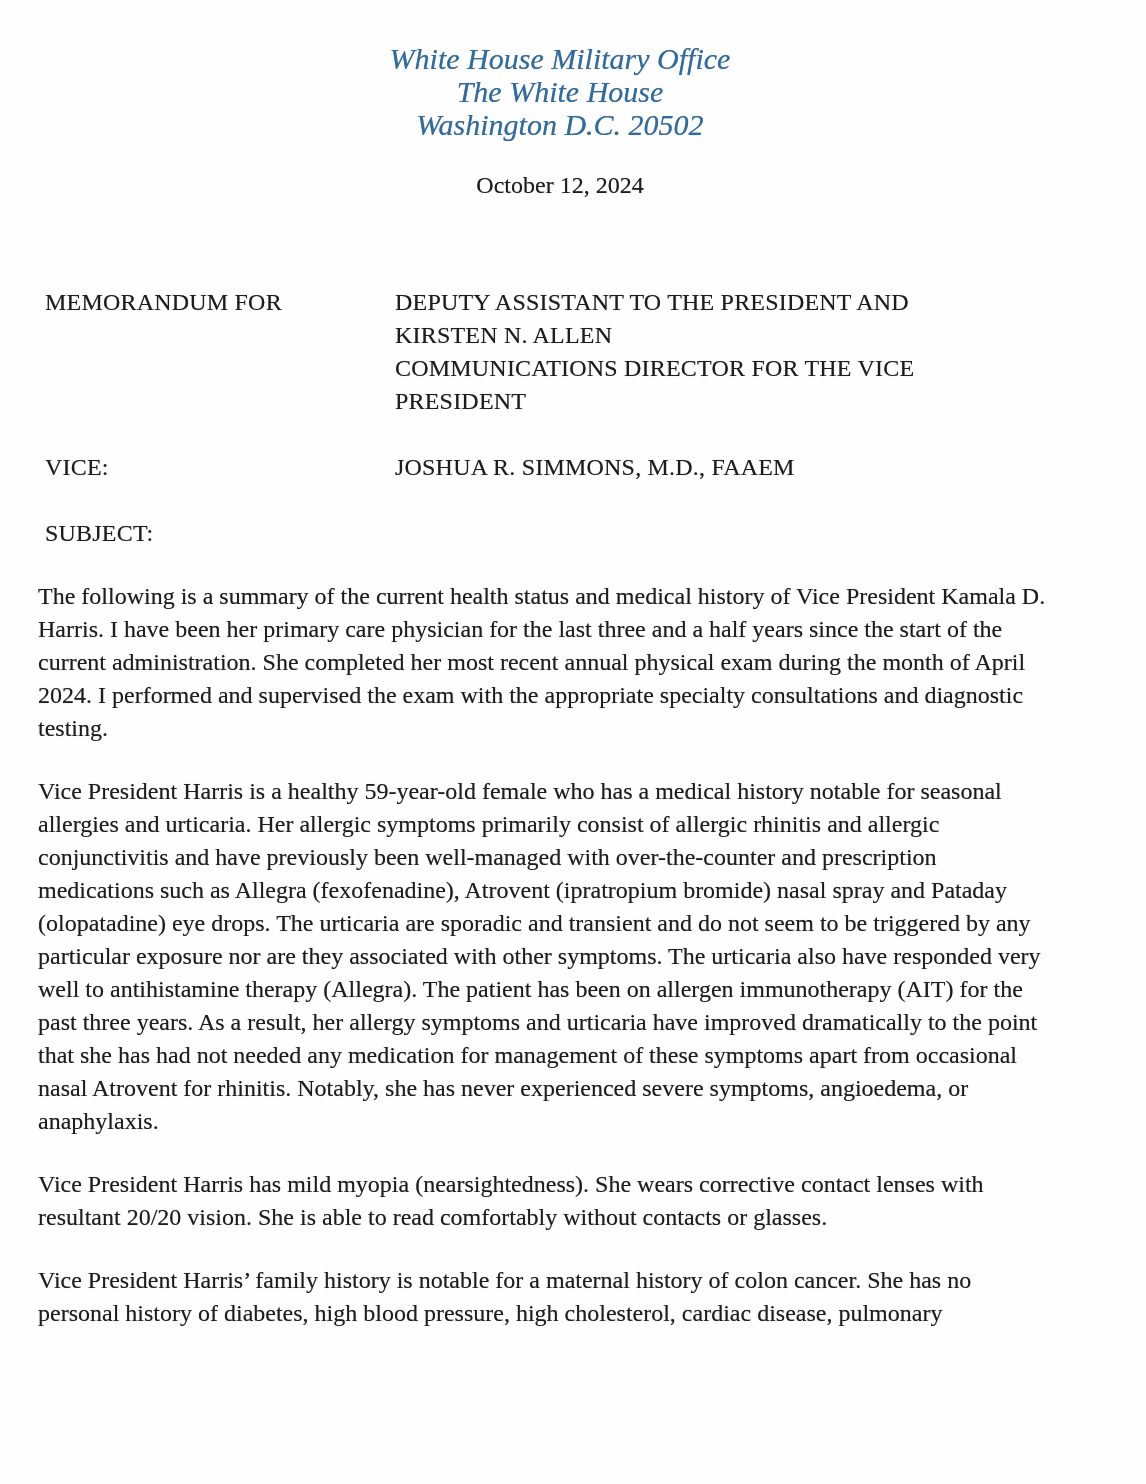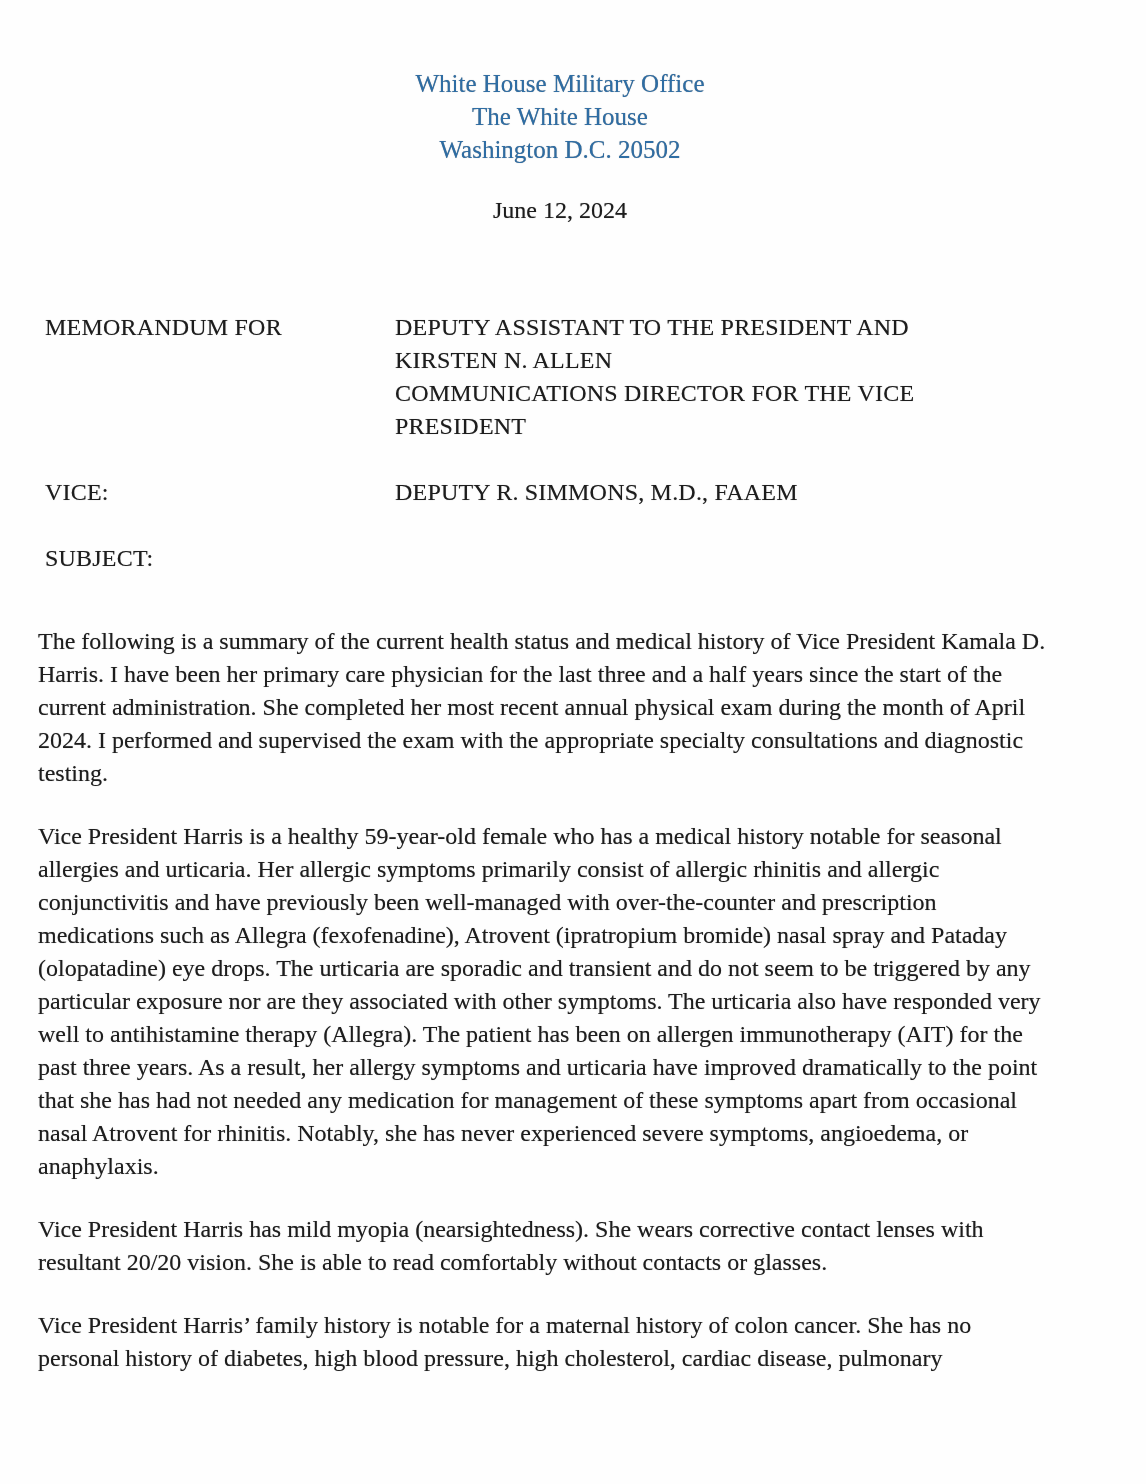--- a/index.html
+++ b/index.html
@@ -17,23 +17,24 @@
     font-family: "Liberation Serif", "DejaVu Serif", serif;
     color: #1d1d1d;
     
     text-shadow: 0 0 0.7px rgba(45,45,45,0.55);
   }
   .center-col {
     width: 1120px;
     text-align: center;
   }
   .letterhead {
-    padding-top: 67px;
-    font-size: 25px;
+    padding-top: 42px;
+    font-size: 30px;
     line-height: 33px;
+    font-style: italic;
   }
   .letterhead .lh-line {
     color: var(--letterhead-color, #2e6da4);
   }
   .date-line {
     margin-top: 28px;
     font-size: 24px;
     line-height: 33px;
   }
   .memo-grid {
@@ -45,55 +46,55 @@
     line-height: 33px;
     gap: 33px;
   }
   .memo-label {
     letter-spacing: 0.2px;
   }
   .memo-value .v-line {
     letter-spacing: 0.2px;
   }
   .body-text {
-    margin: 50px 85px 0 38px;
+    margin: 30px 85px 0 38px;
     width: 1018px;
     font-size: 24px;
     line-height: 33px;
   }
   .body-text p {
     margin: 0 0 30px 0;
   }
 </style>
 </head>
 <body>
 
 <div class="page" style="--letterhead-color: #2e6da4;">
 
   <header class="letterhead center-col">
     <div class="lh-line">White House Military Office</div>
     <div class="lh-line">The White House</div>
     <div class="lh-line">Washington D.C. 20502</div>
   </header>
 
-  <div class="date-line center-col">June 12, 2024</div>
+  <div class="date-line center-col">October 12, 2024</div>
 
   <section class="memo-grid">
 
     <div class="memo-label">MEMORANDUM FOR</div>
     <div class="memo-value">
       <div class="v-line">DEPUTY ASSISTANT TO THE PRESIDENT AND</div>
       <div class="v-line">KIRSTEN N. ALLEN</div>
       <div class="v-line">COMMUNICATIONS DIRECTOR FOR THE VICE</div>
       <div class="v-line">PRESIDENT</div>
     </div>
 
     <div class="memo-label">VICE:</div>
     <div class="memo-value">
-      <div class="v-line">DEPUTY R. SIMMONS, M.D., FAAEM</div>
+      <div class="v-line">JOSHUA R. SIMMONS, M.D., FAAEM</div>
     </div>
 
     <div class="memo-label">SUBJECT:</div>
 
   </section>
 
   <section class="body-text">
     <p>The following is a summary of the current health status and medical history of Vice President Kamala D. Harris.  I have been her primary care physician for the last three and a half years since the start of the current administration. She completed her most recent annual physical exam during the month of April 2024. I performed and supervised the exam with the appropriate specialty consultations and diagnostic testing.</p>
     <p>Vice President Harris is a healthy 59-year-old female who has a medical history notable for seasonal allergies and urticaria.  Her allergic symptoms primarily consist of allergic rhinitis and allergic conjunctivitis and have previously been well-managed with over-the-counter and prescription medications such as Allegra (fexofenadine), Atrovent (ipratropium bromide) nasal spray and Pataday (olopatadine) eye drops. The urticaria are sporadic and transient and do not seem to be triggered by any particular exposure nor are they associated with other symptoms. The urticaria also have responded very well to antihistamine therapy (Allegra). The patient has been on allergen immunotherapy (AIT) for the past three years. As a result, her allergy symptoms and urticaria have improved dramatically to the point that she has had not needed any medication for management of these symptoms apart from occasional nasal Atrovent for rhinitis. Notably, she has never experienced severe symptoms, angioedema, or anaphylaxis.</p>
     <p>Vice President Harris has mild myopia (nearsightedness). She wears corrective contact lenses with resultant 20/20 vision. She is able to read comfortably without contacts or glasses.</p>

